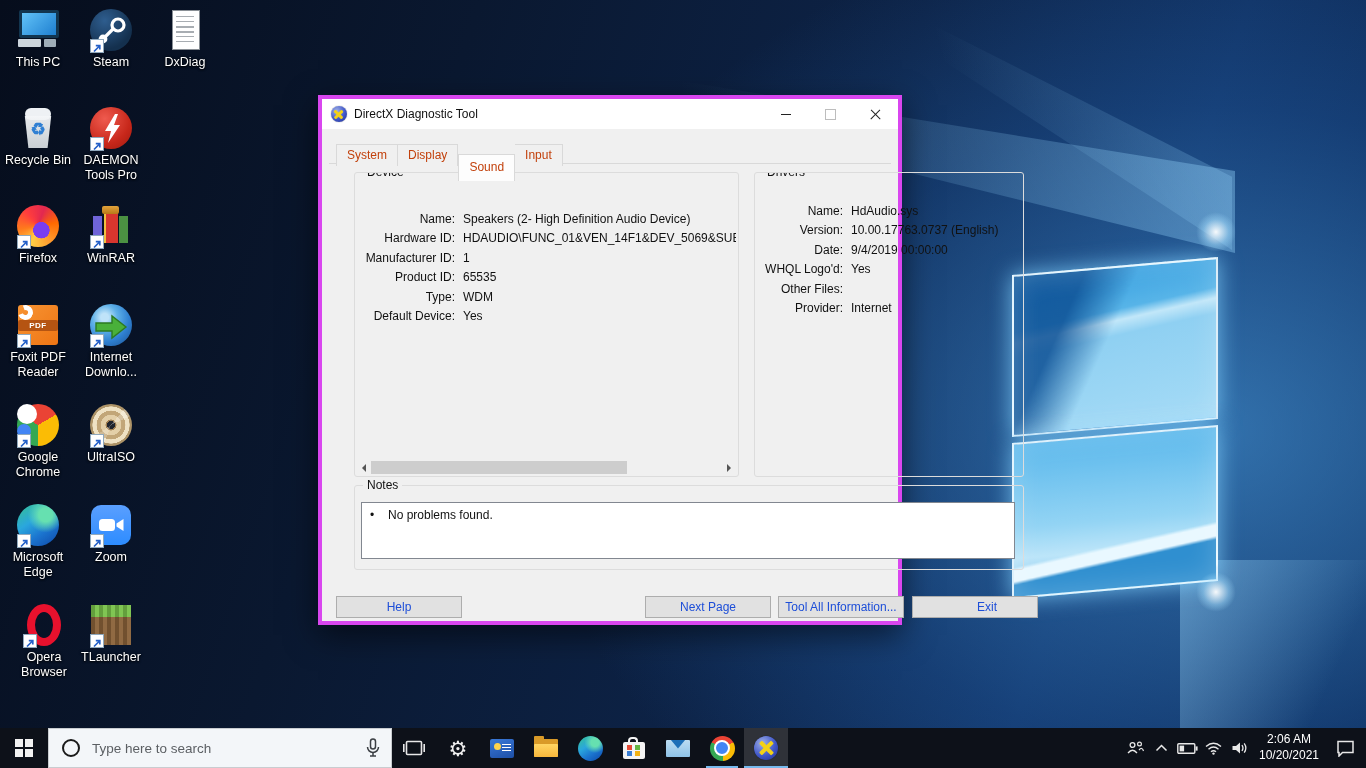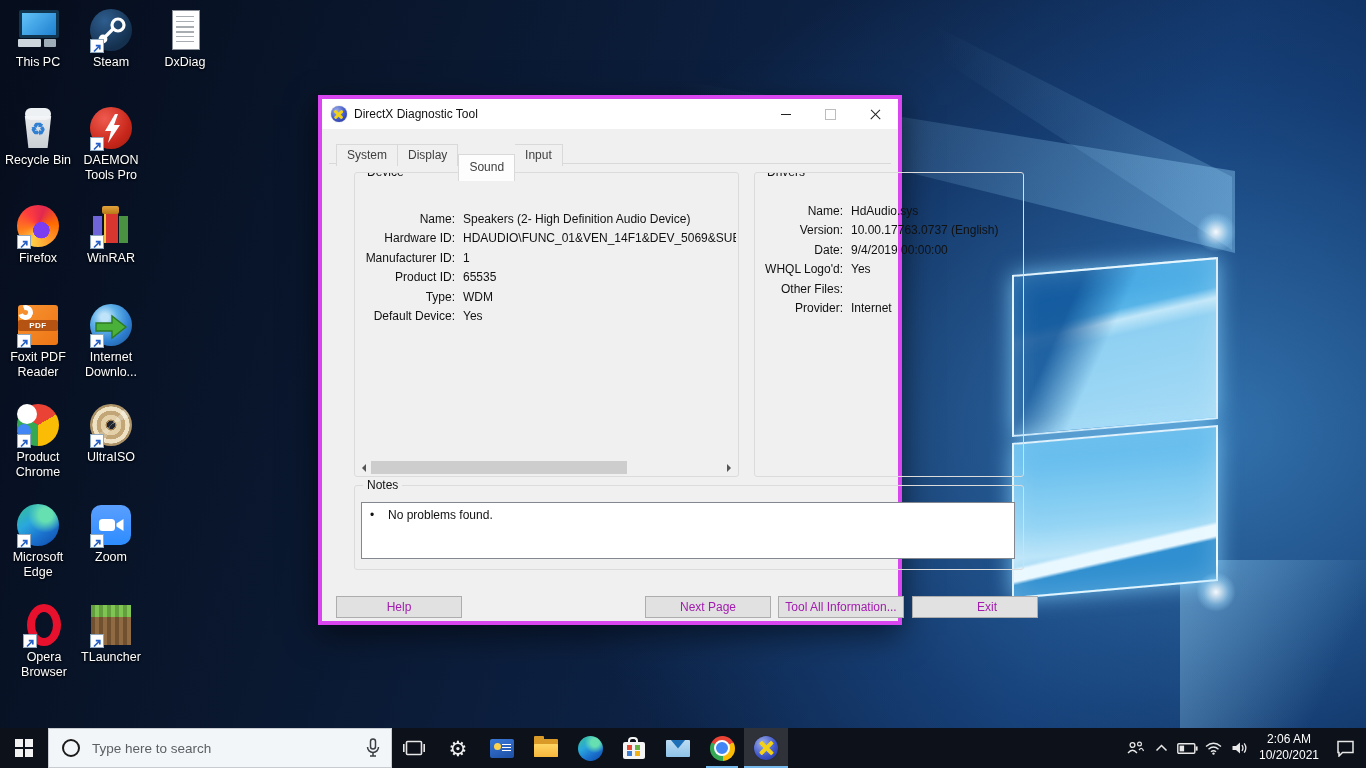--- a/index.html
+++ b/index.html
@@ -112,21 +112,21 @@
   .wbtn{width:45px;height:100%;display:flex;align-items:center;justify-content:center;}
   .min-glyph{width:10px;height:1px;background:#222;}
   .max-glyph{width:9px;height:9px;border:1px solid #bdbdbd;}
   .close-glyph{position:relative;width:11px;height:11px;}
   .close-glyph::before,.close-glyph::after{content:"";position:absolute;left:-1px;top:5px;
     width:13px;height:1.4px;background:#222;}
   .close-glyph::before{transform:rotate(45deg);} .close-glyph::after{transform:rotate(-45deg);}
 
   .tabline{position:absolute;left:7px;right:7px;top:64px;border-top:1px solid #d9d9d9;}
   .tabbar{position:absolute;left:14px;top:43px;display:flex;z-index:2;}
-  .tab{font-size:12px;color:#404040;background:#f0f0f0;border:1px solid #d9d9d9;border-bottom:none;
+  .tab{font-size:12px;color:#c2410c;background:#f0f0f0;border:1px solid #d9d9d9;border-bottom:none;
     padding:3px 10px 4px;margin-top:2px;height:14px;}
   .tab + .tab{border-left:none;}
   .tab.active{background:#fdfdfd;margin-top:12px;padding-top:5px;height:17px;border-left:1px solid #d9d9d9;
     position:relative;z-index:3;}
 
   .groupbox{position:absolute;border:1px solid #dcdcdc;border-radius:3px;box-sizing:border-box;}
   .gb-label{position:absolute;top:-8px;left:8px;background:#f0f0f0;padding:0 4px;font-size:12px;color:#111;}
   .gb-device{left:32px;top:73px;width:385px;height:305px;overflow:hidden;}
   .gb-drivers{left:432px;top:73px;width:270px;height:305px;overflow:hidden;}
   .gb-notes{left:32px;top:386px;width:670px;height:85px;}
@@ -143,21 +143,21 @@
   .tri-r{width:0;height:0;border:4px solid transparent;border-left-color:#555;margin-left:3px;}
   .sb-track{position:relative;flex:1;height:15px;}
   .sb-thumb{position:absolute;left:0;top:1px;width:256px;height:13px;background:#cdcdcd;}
 
   .notes-box{position:absolute;left:6px;right:8px;top:16px;height:57px;background:#fff;
     border:1px solid #828790;font-size:12px;color:#111;box-sizing:border-box;padding:5px 8px;}
   .notes-row{display:flex;}
   .bullet{width:18px;flex:none;}
 
   .btn{position:absolute;top:497px;width:126px;height:22px;background:#e1e1e1;border:1px solid #adadad;
-    font-family:"Liberation Sans",sans-serif;font-size:12px;color:#a21caf;padding:0;box-sizing:border-box;}
+    font-family:"Liberation Sans",sans-serif;font-size:12px;color:#1d4ed8;padding:0;box-sizing:border-box;}
   .btn-help{left:14px;} .btn-next{left:323px;} .btn-save{left:456px;} .btn-exit{left:590px;padding-left:24px;}
 
   
   #taskbar{position:absolute;left:0;bottom:0;width:1366px;height:40px;background:#0d1119;
     display:flex;align-items:stretch;z-index:50;}
   .tb-start{width:48px;display:flex;align-items:center;justify-content:center;flex:none;}
   .winlogo{display:grid;grid-template-columns:8px 8px;grid-template-rows:8px 8px;gap:1.5px;}
   .winlogo span{background:#f2f2f2;}
   .tb-search{width:344px;background:#f3f6f9;border:1px solid #c8ccd0;box-sizing:border-box;
     display:flex;align-items:center;padding:0 10px 0 13px;flex:none;}
@@ -308,21 +308,21 @@
     <div class="dicon" style="left: 1px; top: 403px;">
       <div class="ia">
         <div class="art-chrome">
           <div class="c1"></div>
           <div class="c2"></div>
         </div>
         <div class="sc"><svg width="12" height="12" viewBox="0 0 12 12">
             <path d="M3 9.5 L8.5 4 M4.8 3.6 h4 v4" fill="none" stroke="#2460c8" stroke-width="1.7"></path>
           </svg></div>
       </div>
-      <div class="dlabel">Product Chrome</div>
+      <div class="dlabel">Google Chrome</div>
     </div>
     <div class="dicon" style="left: 74px; top: 403px;">
       <div class="ia">
         <div class="art-ultraiso"></div>
         <div class="sc"><svg width="12" height="12" viewBox="0 0 12 12">
             <path d="M3 9.5 L8.5 4 M4.8 3.6 h4 v4" fill="none" stroke="#2460c8" stroke-width="1.7"></path>
           </svg></div>
       </div>
       <div class="dlabel">UltraISO</div>
     </div>

